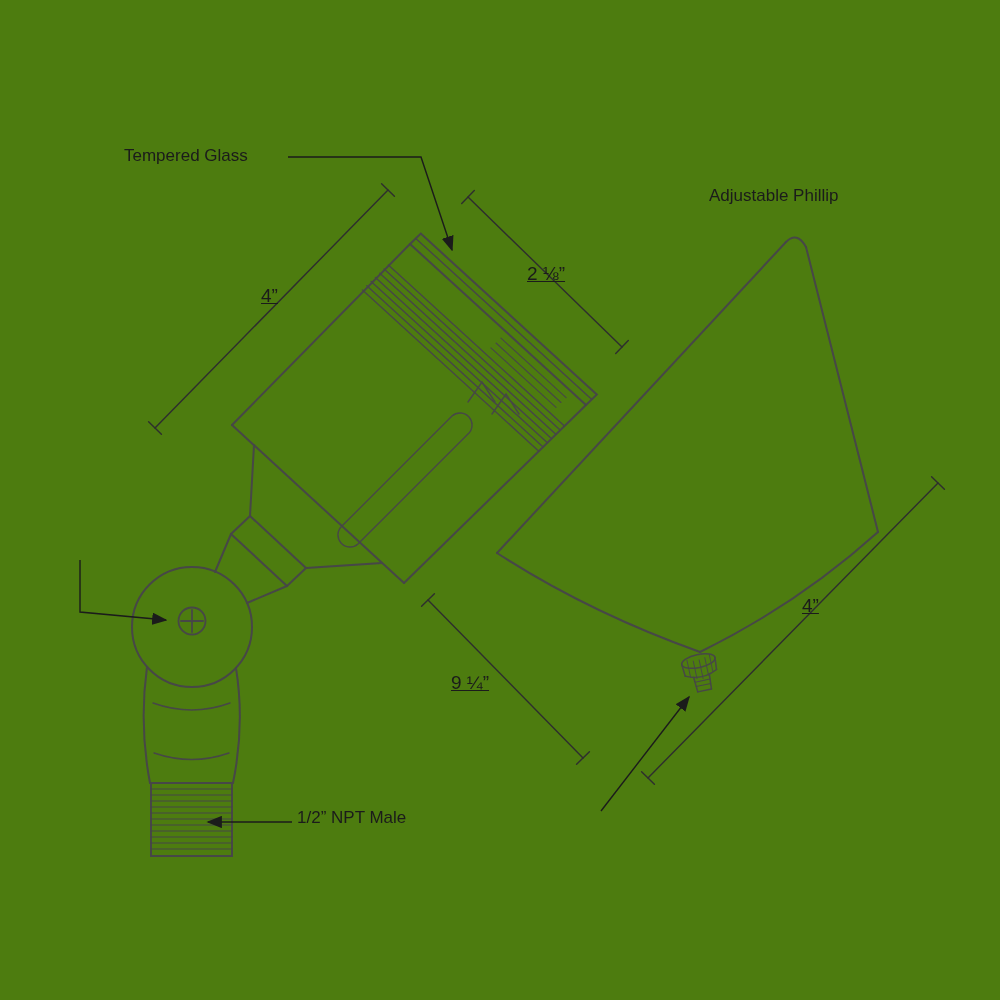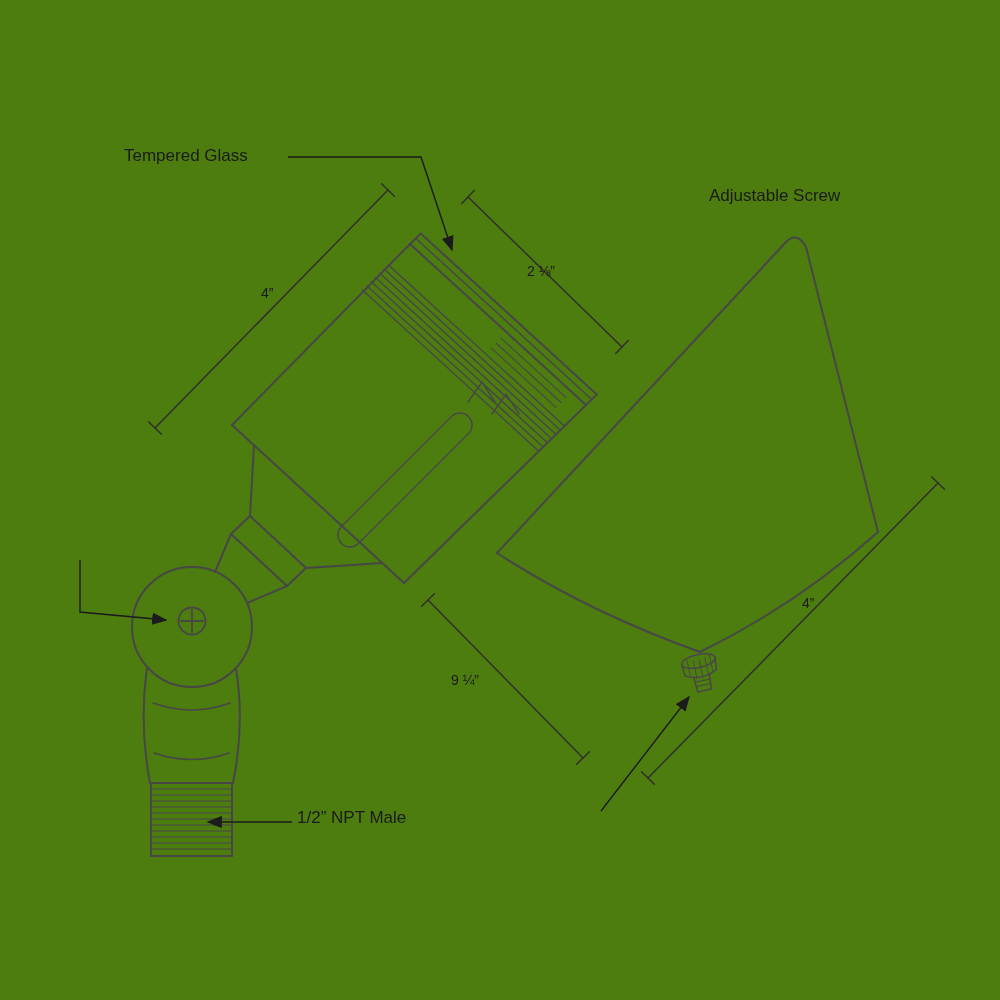--- a/index.html
+++ b/index.html
@@ -15,22 +15,23 @@
     position:absolute;
     color:#1b1b1b;
     font-size:17px;
     line-height:1.22;
     white-space:pre-line;
   }
   .lbl.center{text-align:center;}
   .dim{
     position:absolute;
     color:#1b1b1b;
-    font-size:14px;
+    font-size:19px;
     white-space:nowrap;
+    text-decoration:underline;
   }
 </style>
 </head>
 <body>
 
 <div id="canvas">
 
   <svg width="1000" height="1000" viewBox="0 0 1000 1000">
     <defs>
       <marker id="arrowhead" viewBox="0 0 10 8" refX="9" refY="4" markerWidth="11" markerHeight="9" orient="auto">
@@ -168,21 +169,21 @@
     <g stroke="#1b1b1b" stroke-width="1.4" fill="none">
       <path d="M 288 157 L 421 157 L 452 250" marker-end="url(#arrowhead)"></path>
       <path d="M 80 560 L 80 612 L 166 620" marker-end="url(#arrowhead)"></path>
       <path d="M 292 822 L 208 822" marker-end="url(#arrowhead)"></path>
       <path d="M 601 811 L 689 697" marker-end="url(#arrowhead)"></path>
     </g>
   </svg>
 
   <div class="lbl" style="left:124px;top:146px;">Tempered Glass</div>
 
-  <div class="lbl" style="left:709px;top:186px;">Adjustable Screw</div>
+  <div class="lbl" style="left:709px;top:186px;">Adjustable Phillip</div>
 
 
   <div class="lbl" style="left:297px;top:808px;">1/2” NPT Male</div>
 
 
   <div class="dim" style="left:261px;top:285px;">4”</div>
 
   <div class="dim" style="left:527px;top:263px;">2 ⅛”</div>
 
   <div class="dim" style="left:451px;top:672px;">9 ¼”</div>

